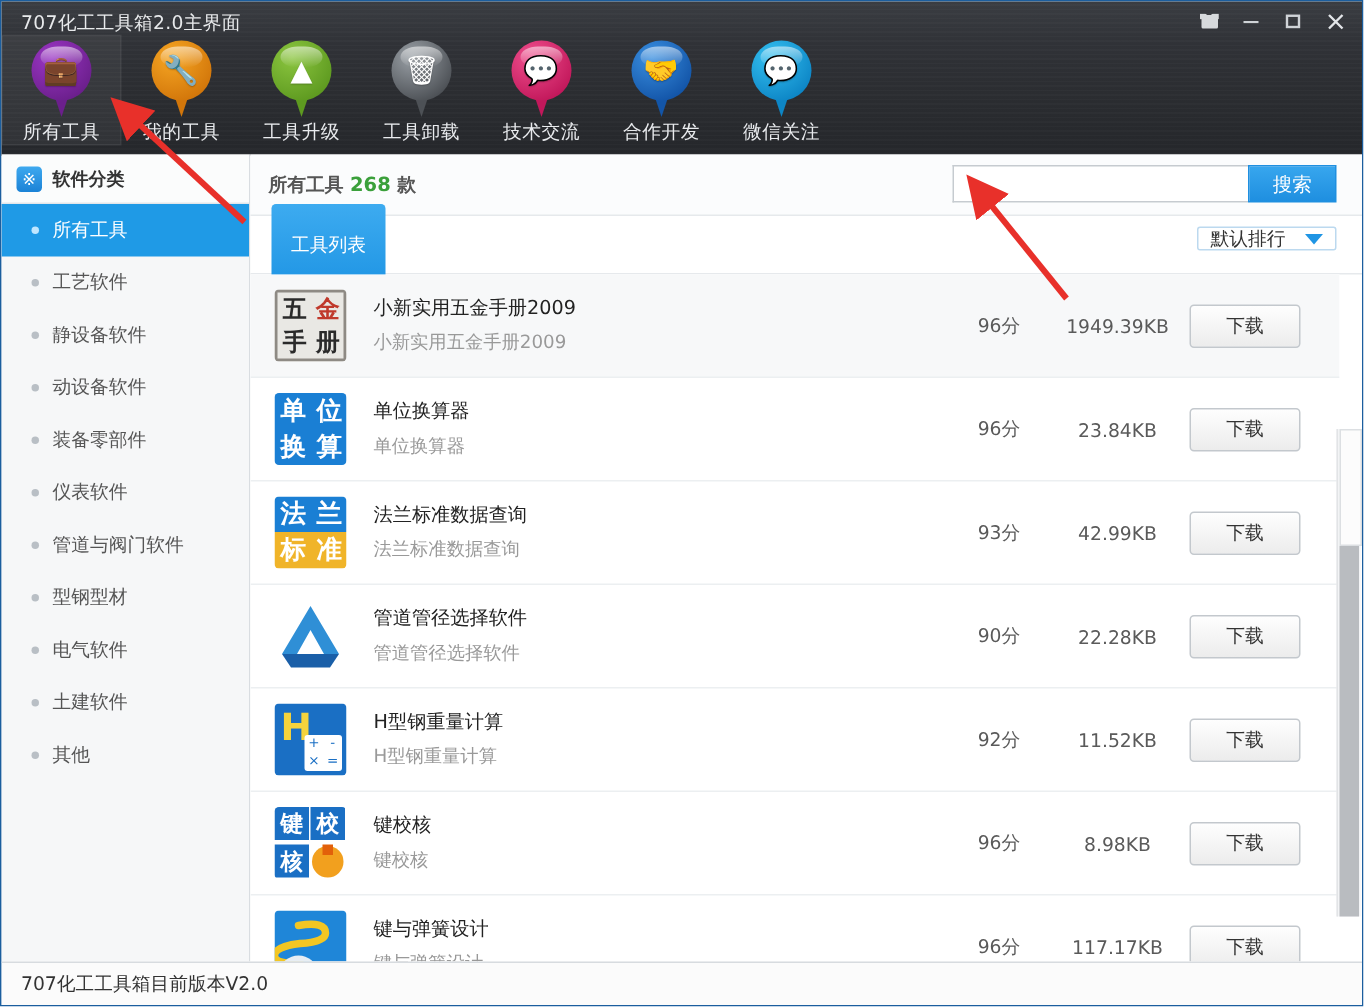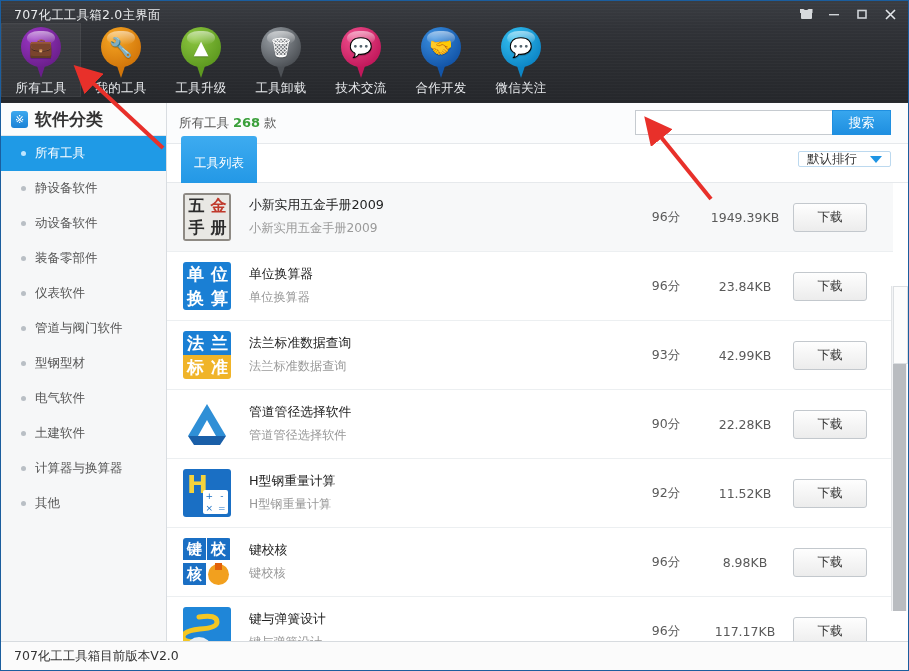--- a/index.html
+++ b/index.html
@@ -101,36 +101,36 @@
   .side-head{
     height:32px;display:flex;align-items:center;padding-left:10px;gap:7px;
     border-bottom:1px solid #e2e6ea;background:#fbfcfc;
   }
   .side-head .badge{
     width:17px;height:17px;border-radius:3px;
     background:linear-gradient(180deg,#3ea9ef,#1b82d6);
     display:flex;align-items:center;justify-content:center;
     color:#fff;font-size:11px;line-height:1;
   }
-  .side-head .t{font-size:17px;font-weight:bold;color:#333;}
+  .side-head .t{font-size:12px;font-weight:bold;color:#333;}
   .side-item{
     height:35px;display:flex;align-items:center;padding-left:20px;
     font-size:12.5px;color:#555;cursor:default;gap:9px;
   }
   .side-item .dot{width:5px;height:5px;border-radius:50%;background:#b9bfc5;flex:0 0 5px;}
   .side-item.active{background:#1f9ae6;color:#fff;}
   .side-item.active .dot{background:#bfe6ff;}
 
   
   .main{flex:1;position:relative;background:#fff;min-width:0;}
   .main-top{
     height:41px;box-sizing:border-box;border-bottom:1px solid #e6e9ec;
     display:flex;align-items:center;background:#fbfcfd;position:relative;
   }
-  .crumb{margin-left:12px;font-size:12.5px;color:#555;}
+  .crumb{margin-left:12px;font-size:12.5px;color:#555;font-weight:bold;}
   .crumb b{color:#3ba03b;font-size:13px;}
   .searchwrap{position:absolute;right:17px;top:7px;display:flex;height:25px;}
   .searchwrap input{
     width:197px;height:25px;box-sizing:border-box;border:1px solid #c6cbd0;
     border-right:none;padding:0 6px;font-size:12px;outline:none;background:#fff;
     font-family:inherit;
   }
   .searchbtn{
     width:59px;height:25px;box-sizing:border-box;
     background:linear-gradient(180deg,#37a6ee,#1f8fe0);
@@ -309,20 +309,24 @@
         <span class="badge">※</span>
         <span class="t">软件分类</span>
       </div>
       <div id="sidelist">
           <div class="side-item active">
             <span class="dot"></span>
             <span>所有工具</span>
           </div>
           <div class="side-item">
             <span class="dot"></span>
+            <span>工艺软件</span>
+          </div>
+          <div class="side-item">
+            <span class="dot"></span>
             <span>静设备软件</span>
           </div>
           <div class="side-item">
             <span class="dot"></span>
             <span>动设备软件</span>
           </div>
           <div class="side-item">
             <span class="dot"></span>
             <span>装备零部件</span>
           </div>
@@ -338,24 +342,20 @@
             <span class="dot"></span>
             <span>型钢型材</span>
           </div>
           <div class="side-item">
             <span class="dot"></span>
             <span>电气软件</span>
           </div>
           <div class="side-item">
             <span class="dot"></span>
             <span>土建软件</span>
-          </div>
-          <div class="side-item">
-            <span class="dot"></span>
-            <span>计算器与换算器</span>
           </div>
           <div class="side-item">
             <span class="dot"></span>
             <span>其他</span>
           </div>
         </div>
     </div>
 
     <div class="main">
 

